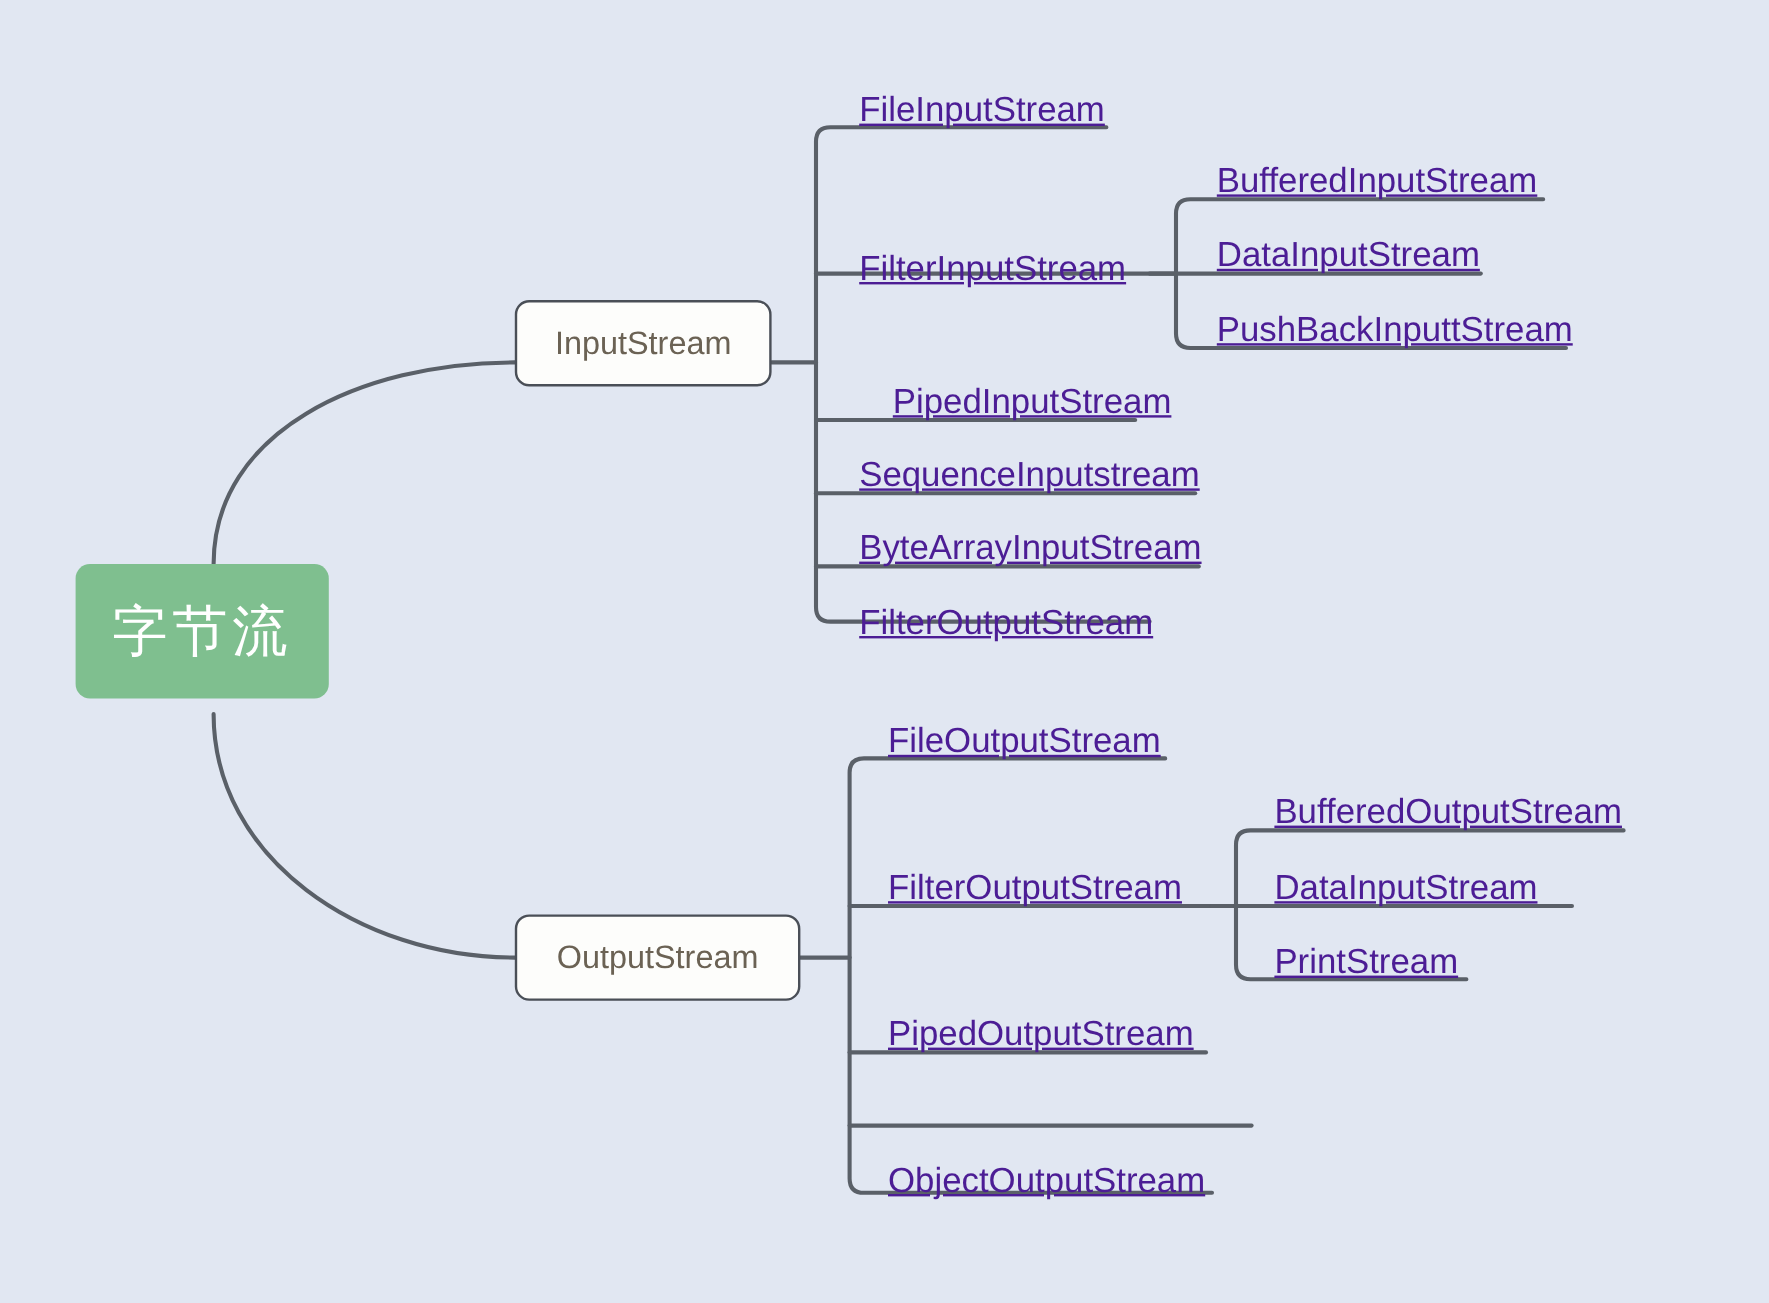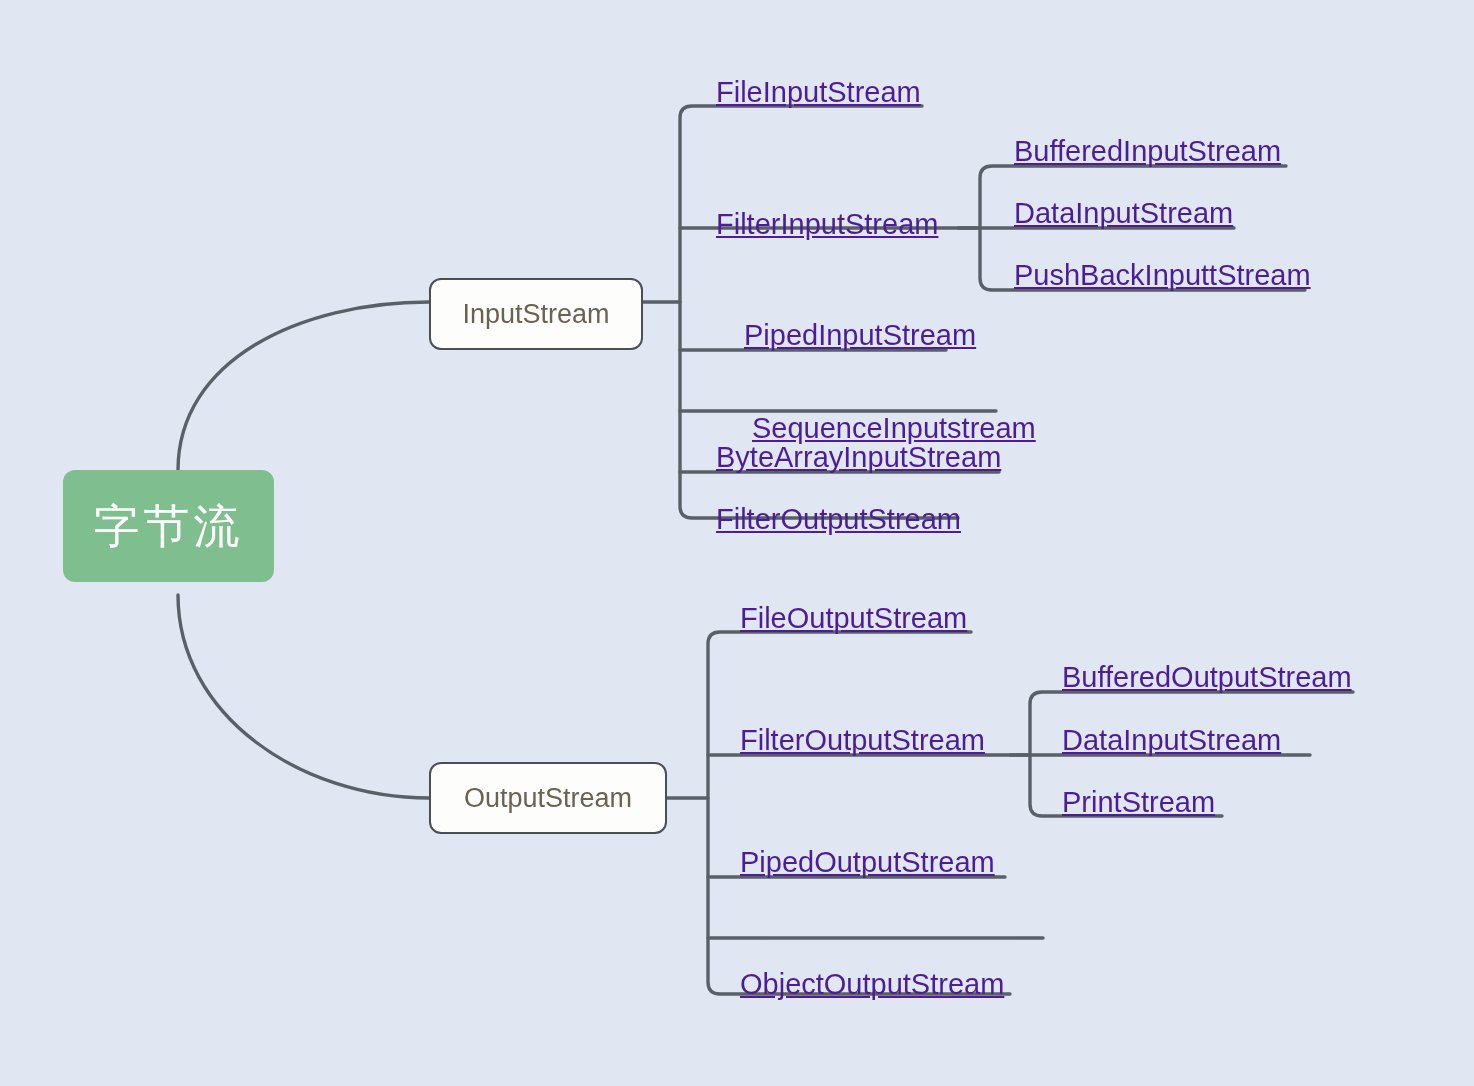--- a/index.html
+++ b/index.html
@@ -62,21 +62,21 @@
     box-sizing: border-box;
   }
   .l1-label {
     color: #6b6254;
     font-size: 27px;
     font-weight: 400;
     white-space: nowrap;
   }
   #node-inputstream {
     left: 429px;
-    top: 278px;
+    top: 250px;
     width: 214px;
     height: 72px;
   }
   #node-outputstream {
     left: 429px;
     top: 762px;
     width: 238px;
     height: 72px;
   }
   
@@ -149,21 +149,21 @@
   </div>
 
   <div class="leaf" style="left:716px; top:210px;">
     <span>FilterInputStream</span>
   </div>
 
   <div class="leaf" style="left:716px; top:321px;margin-left:28px;">
     <span>PipedInputStream</span>
   </div>
 
-  <div class="leaf" style="left:752px; top:382px;margin-top:32px;">
+  <div class="leaf" style="left:716px; top:382px;">
     <span>SequenceInputstream</span>
   </div>
 
   <div class="leaf" style="left:716px; top:443px;">
     <span>ByteArrayInputStream</span>
   </div>
 
   <div class="leaf" style="left:716px; top:505px;">
     <span>FilterOutputStream</span>
   </div>

